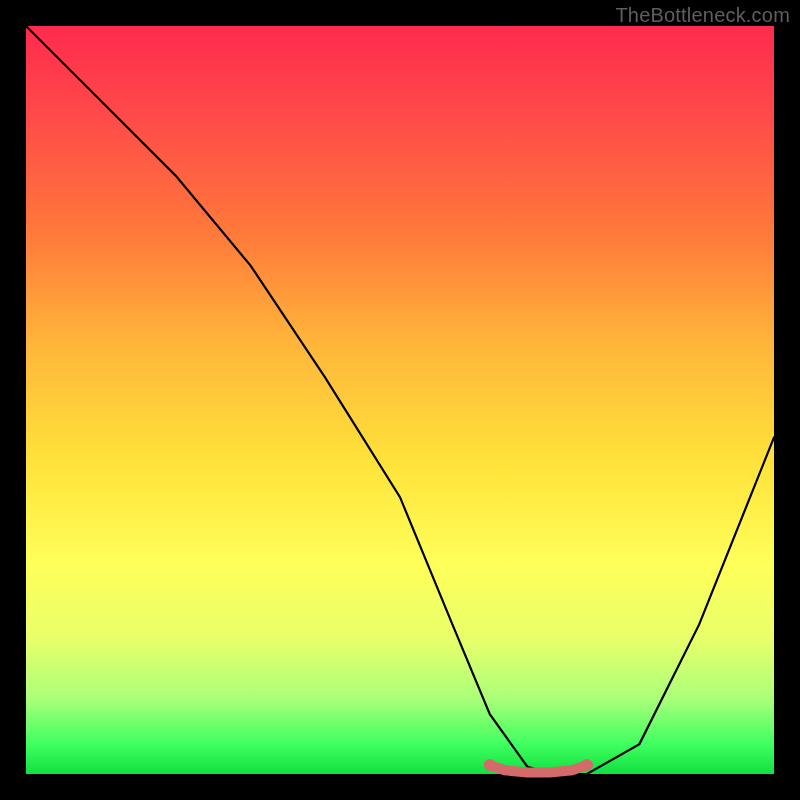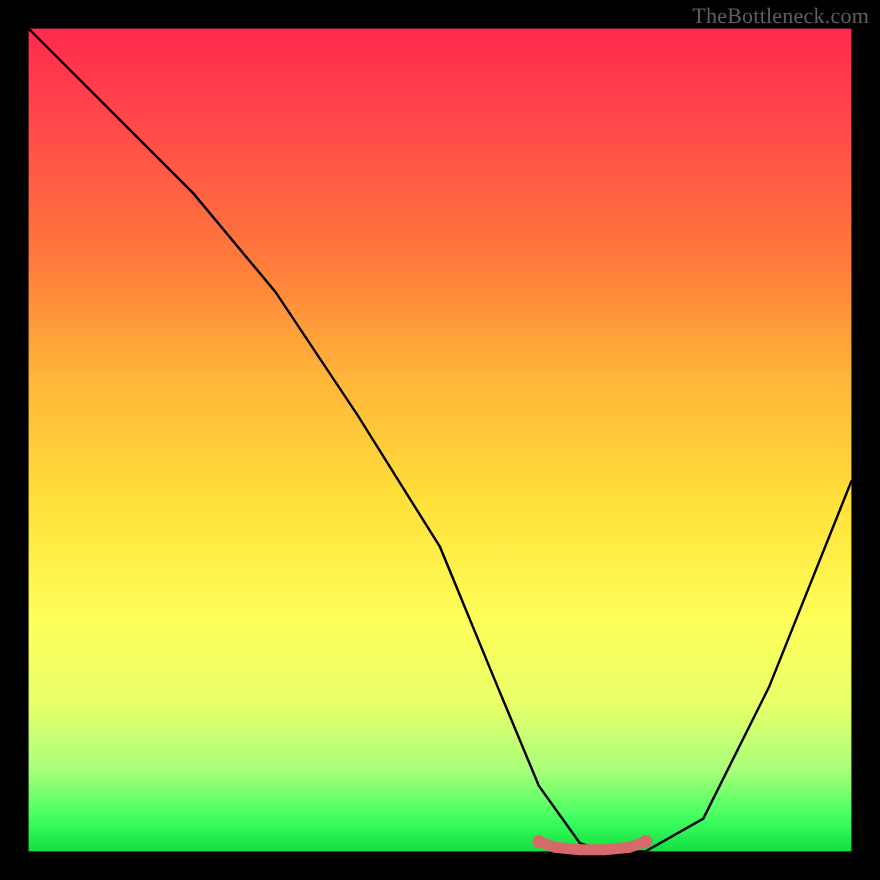--- a/index.html
+++ b/index.html
@@ -32,21 +32,21 @@
       #e8ff6a 82%,
       #aaff7a 90%,
       #40ff60 96%,
       #10e040 100%
     );
   }
   .watermark {
     position: absolute;
     top: 4px;
     right: 10px;
-    font-family: Liberation Serif, serif;
+    font-family: Liberation Sans, sans-serif;
     font-size: 20px;
     font-weight: 500;
     color: #5f5f5f;
     letter-spacing: 0.2px;
     user-select: none;
   }
   svg.curve {
     position: absolute;
     left: 0;
     top: 0;

